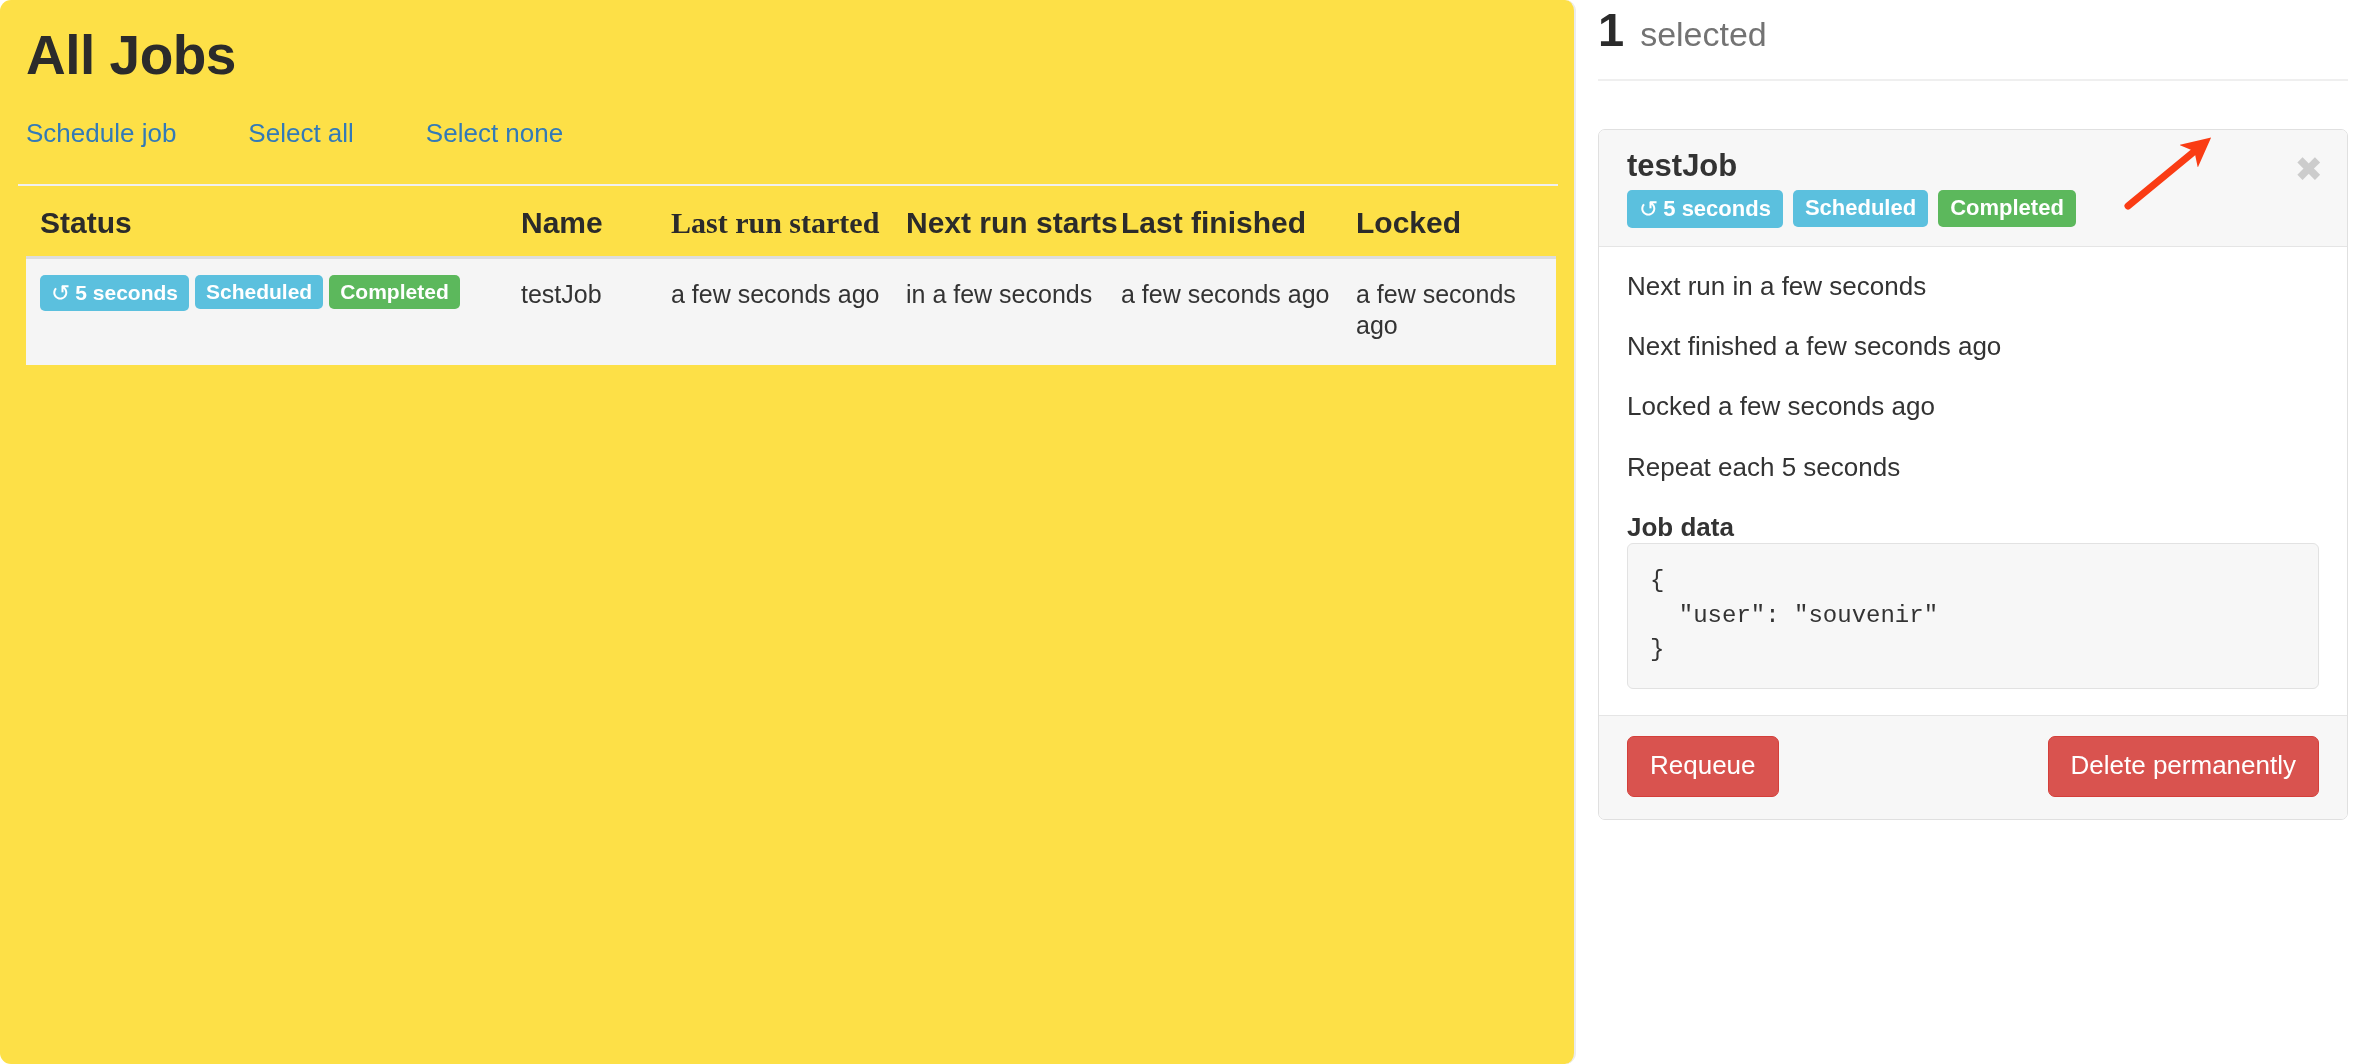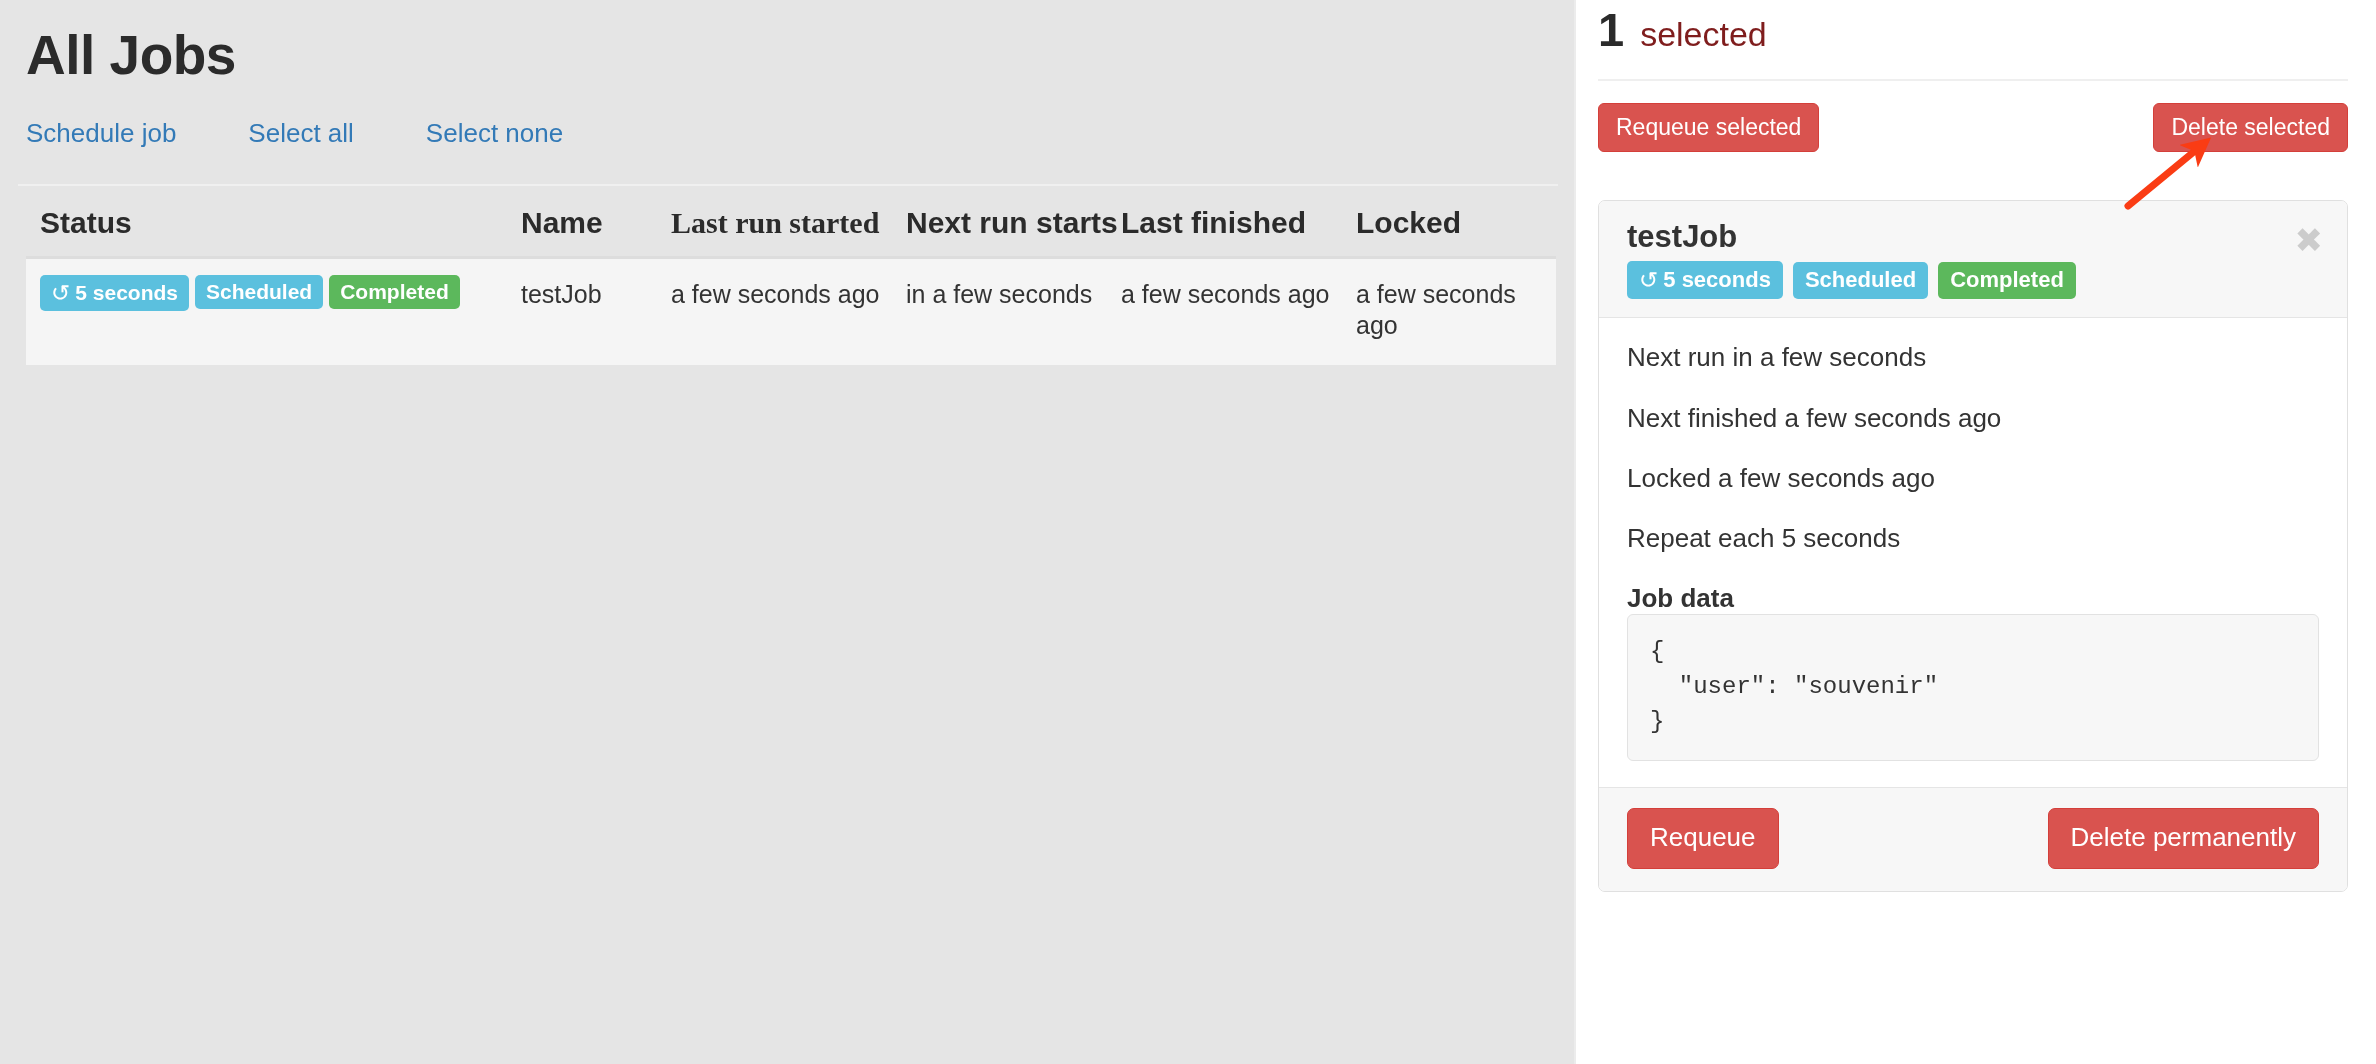--- a/index.html
+++ b/index.html
@@ -22,22 +22,23 @@
     height: 1064px;
     position: relative;
   }
 
   
   .left-panel {
     width: 1576px;
     height: 1064px;
     padding: 0 26px 12px 26px;
     position: relative;
-    background: #e5e5e5;
+    background: #fde047;
     border-right: 2px solid #ececec;
+    border-radius: 11px;
   }
 
   .page-title {
     font-size: 55px;
     font-weight: 700;
     letter-spacing: -0.5px;
     color: #2b2b2b;
     margin: 24px 0 0 0;
     line-height: 1.15;
   }
@@ -142,21 +143,21 @@
     padding-top: 6px;
   }
   .selected-count {
     font-size: 47px;
     font-weight: 700;
     color: #2b2b2b;
     line-height: 1;
   }
   .selected-word {
     font-size: 34px;
-    color: #7f1d1d;
+    color: #737373;
     margin-left: 16px;
     line-height: 1;
   }
 
   .rp-divider {
     height: 2px;
     background: #efefef;
     margin-top: 26px;
   }
 
@@ -316,24 +317,20 @@
 
   <div class="right-panel">
 
     <div class="selected-head">
       <span class="selected-count">1</span>
       <span class="selected-word">selected</span>
     </div>
 
     <div class="rp-divider"></div>
 
-    <div class="bulk-actions">
-      <button class="btn">Requeue selected</button>
-      <button class="btn">Delete selected</button>
-    </div>
 
     <div class="job-card">
 
       <div class="job-card-header">
         <div class="job-card-title">testJob</div>
         <div class="card-badges">
           <span class="badge badge-info">
             <span class="refresh-glyph">↻</span><span>5 seconds</span>
           </span>
           <span class="badge badge-info">Scheduled</span>

